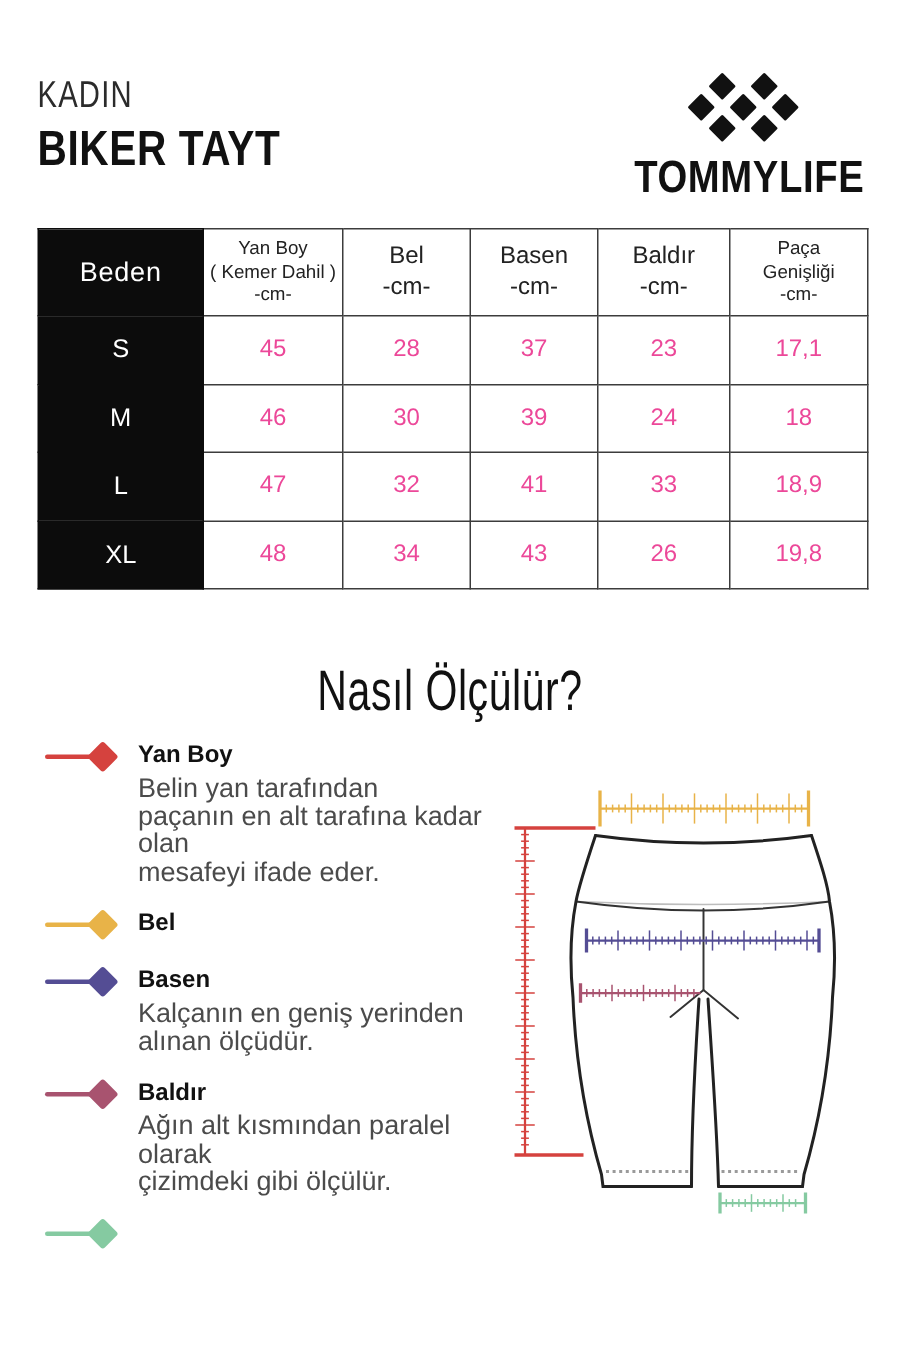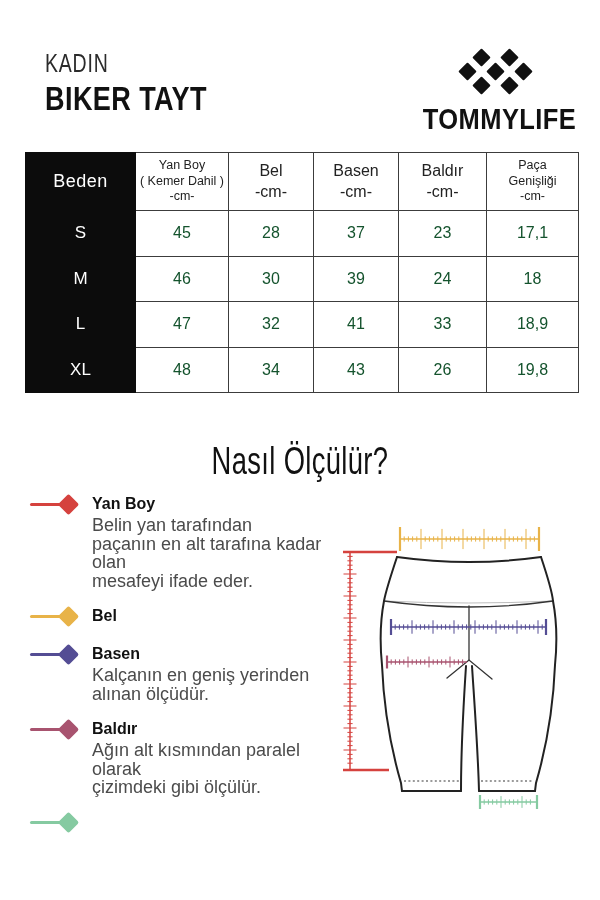--- a/index.html
+++ b/index.html
@@ -1,20 +1,20 @@
 <!DOCTYPE html>
 <html style="--table-black: #0c0c0c; --border-dark: #3c3c3c; --text-muted: #4b4b4b; --measure-red: #d5423e; --measure-gold: #e8b348; --measure-purple: #43439b; --measure-maroon: #b0537b; --measure-green: #85caa1;"><head>
 <meta charset="utf-8">
 <style>
   html,body{margin:0;padding:0;background:#fff;}
   .canvas{position:relative;width:600px;height:900px;background:#fff;overflow:hidden;
           font-family:"Liberation Sans",sans-serif;color:#1a1a1a;}
 
   
-  .hdr-left{position:absolute;left:25px;top:50px;margin-left:20px;}
+  .hdr-left{position:absolute;left:25px;top:50px;}
   .hdr-category{font-size:25px;font-weight:300;letter-spacing:1px;color:#2b2b2b;
                 transform:scaleX(.78);transform-origin:left top;line-height:1.1;}
   .hdr-product{font-size:33px;font-weight:700;letter-spacing:.5px;color:#111;
                transform:scaleX(.82);transform-origin:left top;line-height:1.15;margin-top:2px;}
   .logo{position:absolute;right:20px;top:44px;width:170px;text-align:center;}
   .logo-diamonds{position:relative;width:120px;height:56px;margin:0 auto;}
   .logo-diamonds i{position:absolute;width:13px;height:13px;background:#111;
                    border-radius:1px;transform:rotate(45deg);}
   .brand{font-size:30px;font-weight:700;color:#111;transform:scaleX(.85);
          transform-origin:center top;letter-spacing:.5px;margin-top:2px;}
@@ -23,21 +23,21 @@
   table.size{position:absolute;left:25px;top:152px;width:553px;border-collapse:collapse;
              table-layout:fixed;}
   table.size th,table.size td{border:1.5px solid var(--border-dark,#3c3c3c);
              text-align:center;vertical-align:middle;padding:0;}
   table.size thead tr{height:58px;}
   table.size tbody tr{height:45.5px;}
   .cell-dark{background:var(--table-black,#0c0c0c);color:#fff;border-color:#0c0c0c !important;}
   th.h-beden{font-size:18px;font-weight:500;letter-spacing:.5px;}
   th.h-sm{font-size:12.5px;font-weight:400;color:#222;white-space:pre-line;line-height:1.25;}
   th.h-md{font-size:16px;font-weight:400;color:#222;white-space:pre-line;line-height:1.3;}
-  td.val{font-size:16px;color:#14532d;}
+  td.val{font-size:16px;color:#ec4899;}
   th.size-lbl{font-size:17px;font-weight:400;}
 
   
   .htm-title{position:absolute;left:0;top:440px;width:600px;text-align:center;
              font-size:38px;font-weight:500;color:#111;transform:scaleX(.72);
              transform-origin:center top;letter-spacing:.5px;}
   .legend{position:absolute;left:30px;top:494px;width:302px;}
   .legend-item{display:flex;margin-bottom:16px;}
   .legend-marker{width:62px;flex:0 0 62px;display:flex;align-items:center;height:20px;margin-top:0;}
   .mline{width:36px;height:3px;background:var(--c);border-radius:2px;}

